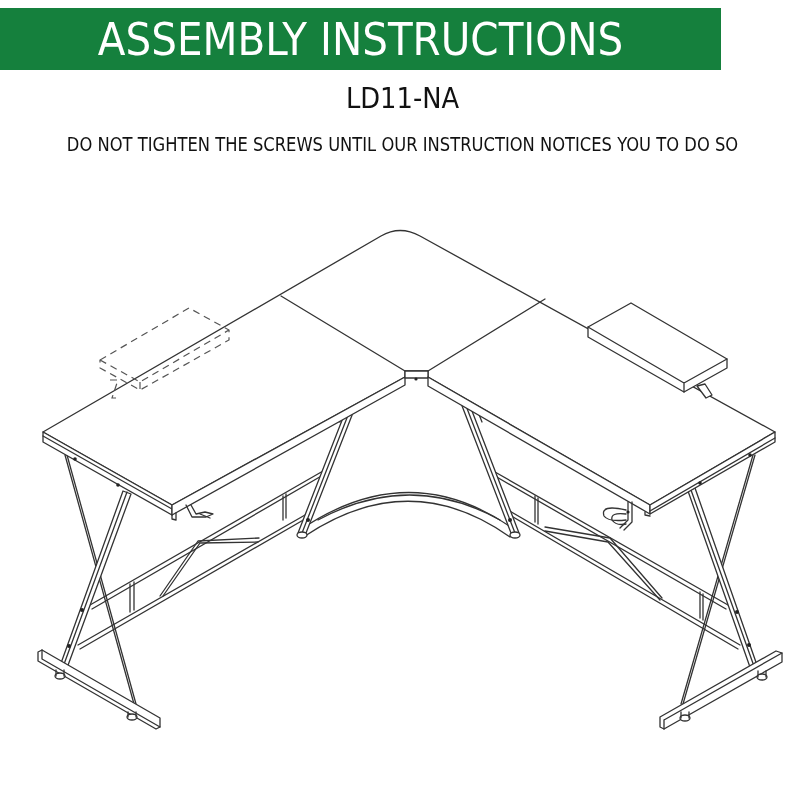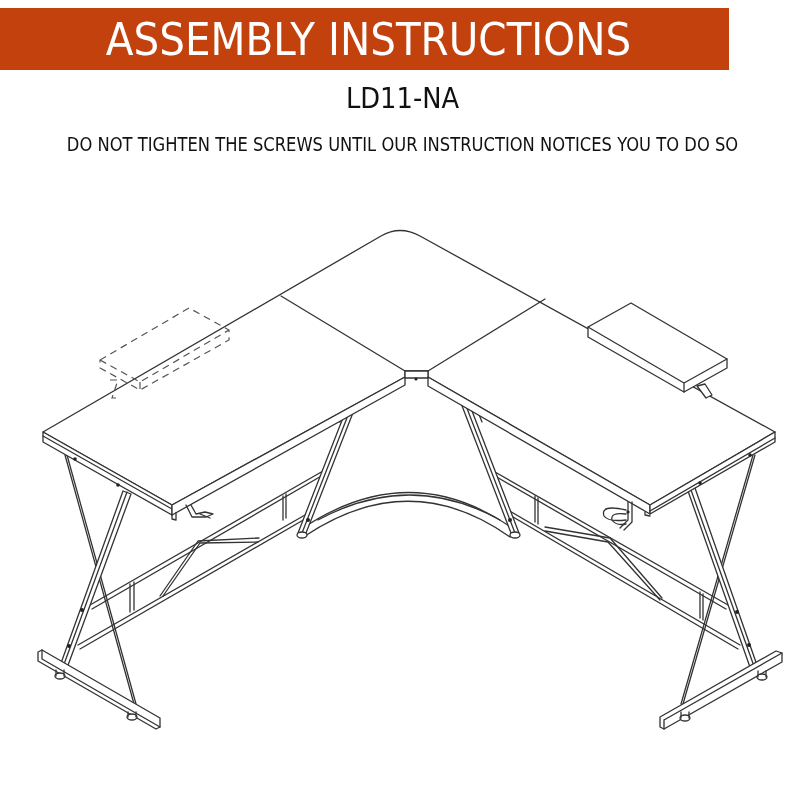--- a/index.html
+++ b/index.html
@@ -1,17 +1,17 @@
 <!DOCTYPE html>
 <html><head>
 <meta charset="utf-8">
 <style>
   html, body { margin:0; padding:0; background:#ffffff; }
   body { width:805px; height:805px; position:relative; overflow:hidden; font-family:"Liberation Sans", "DejaVu Sans", sans-serif; }
-  .header-bar { position:absolute; left:0; top:8px; width:721px; height:62px; background:#c2410c; display:flex; align-items:center; justify-content:center;padding-left:8px; }
+  .header-bar { position:absolute; left:0; top:8px; width:721px; height:62px; background:#15803d; display:flex; align-items:center; justify-content:center; }
   .header-title { color:#fff; font-size:44px; letter-spacing:0px; font-family:"DejaVu Sans", "Liberation Sans", sans-serif; font-weight:normal; transform:scaleX(0.92); white-space:nowrap; }
   .model { position:absolute; left:0; width:805px; top:82px; text-align:center; font-size:28px; color:#111; font-family:"DejaVu Sans", sans-serif; transform:scaleX(0.92); }
   .warning { position:absolute; left:0; width:805px; top:133px; text-align:center; font-size:19px; color:#111; font-family:"DejaVu Sans", sans-serif; white-space:nowrap; transform:scaleX(0.86); }
   .diagram { position:absolute; left:0; top:0; width:805px; height:805px; }
   .diagram svg { width:805px; height:805px; display:block; }
   .ln { fill:none; stroke:#333; stroke-width:1.3; stroke-linejoin:round; stroke-linecap:round; }
   .lnw { fill:#fff; stroke:#333; stroke-width:1.3; stroke-linejoin:round; }
   .dash { fill:none; stroke:#555; stroke-width:1.2; stroke-dasharray:7 5; }
   .dot { fill:#222; }
 </style>

